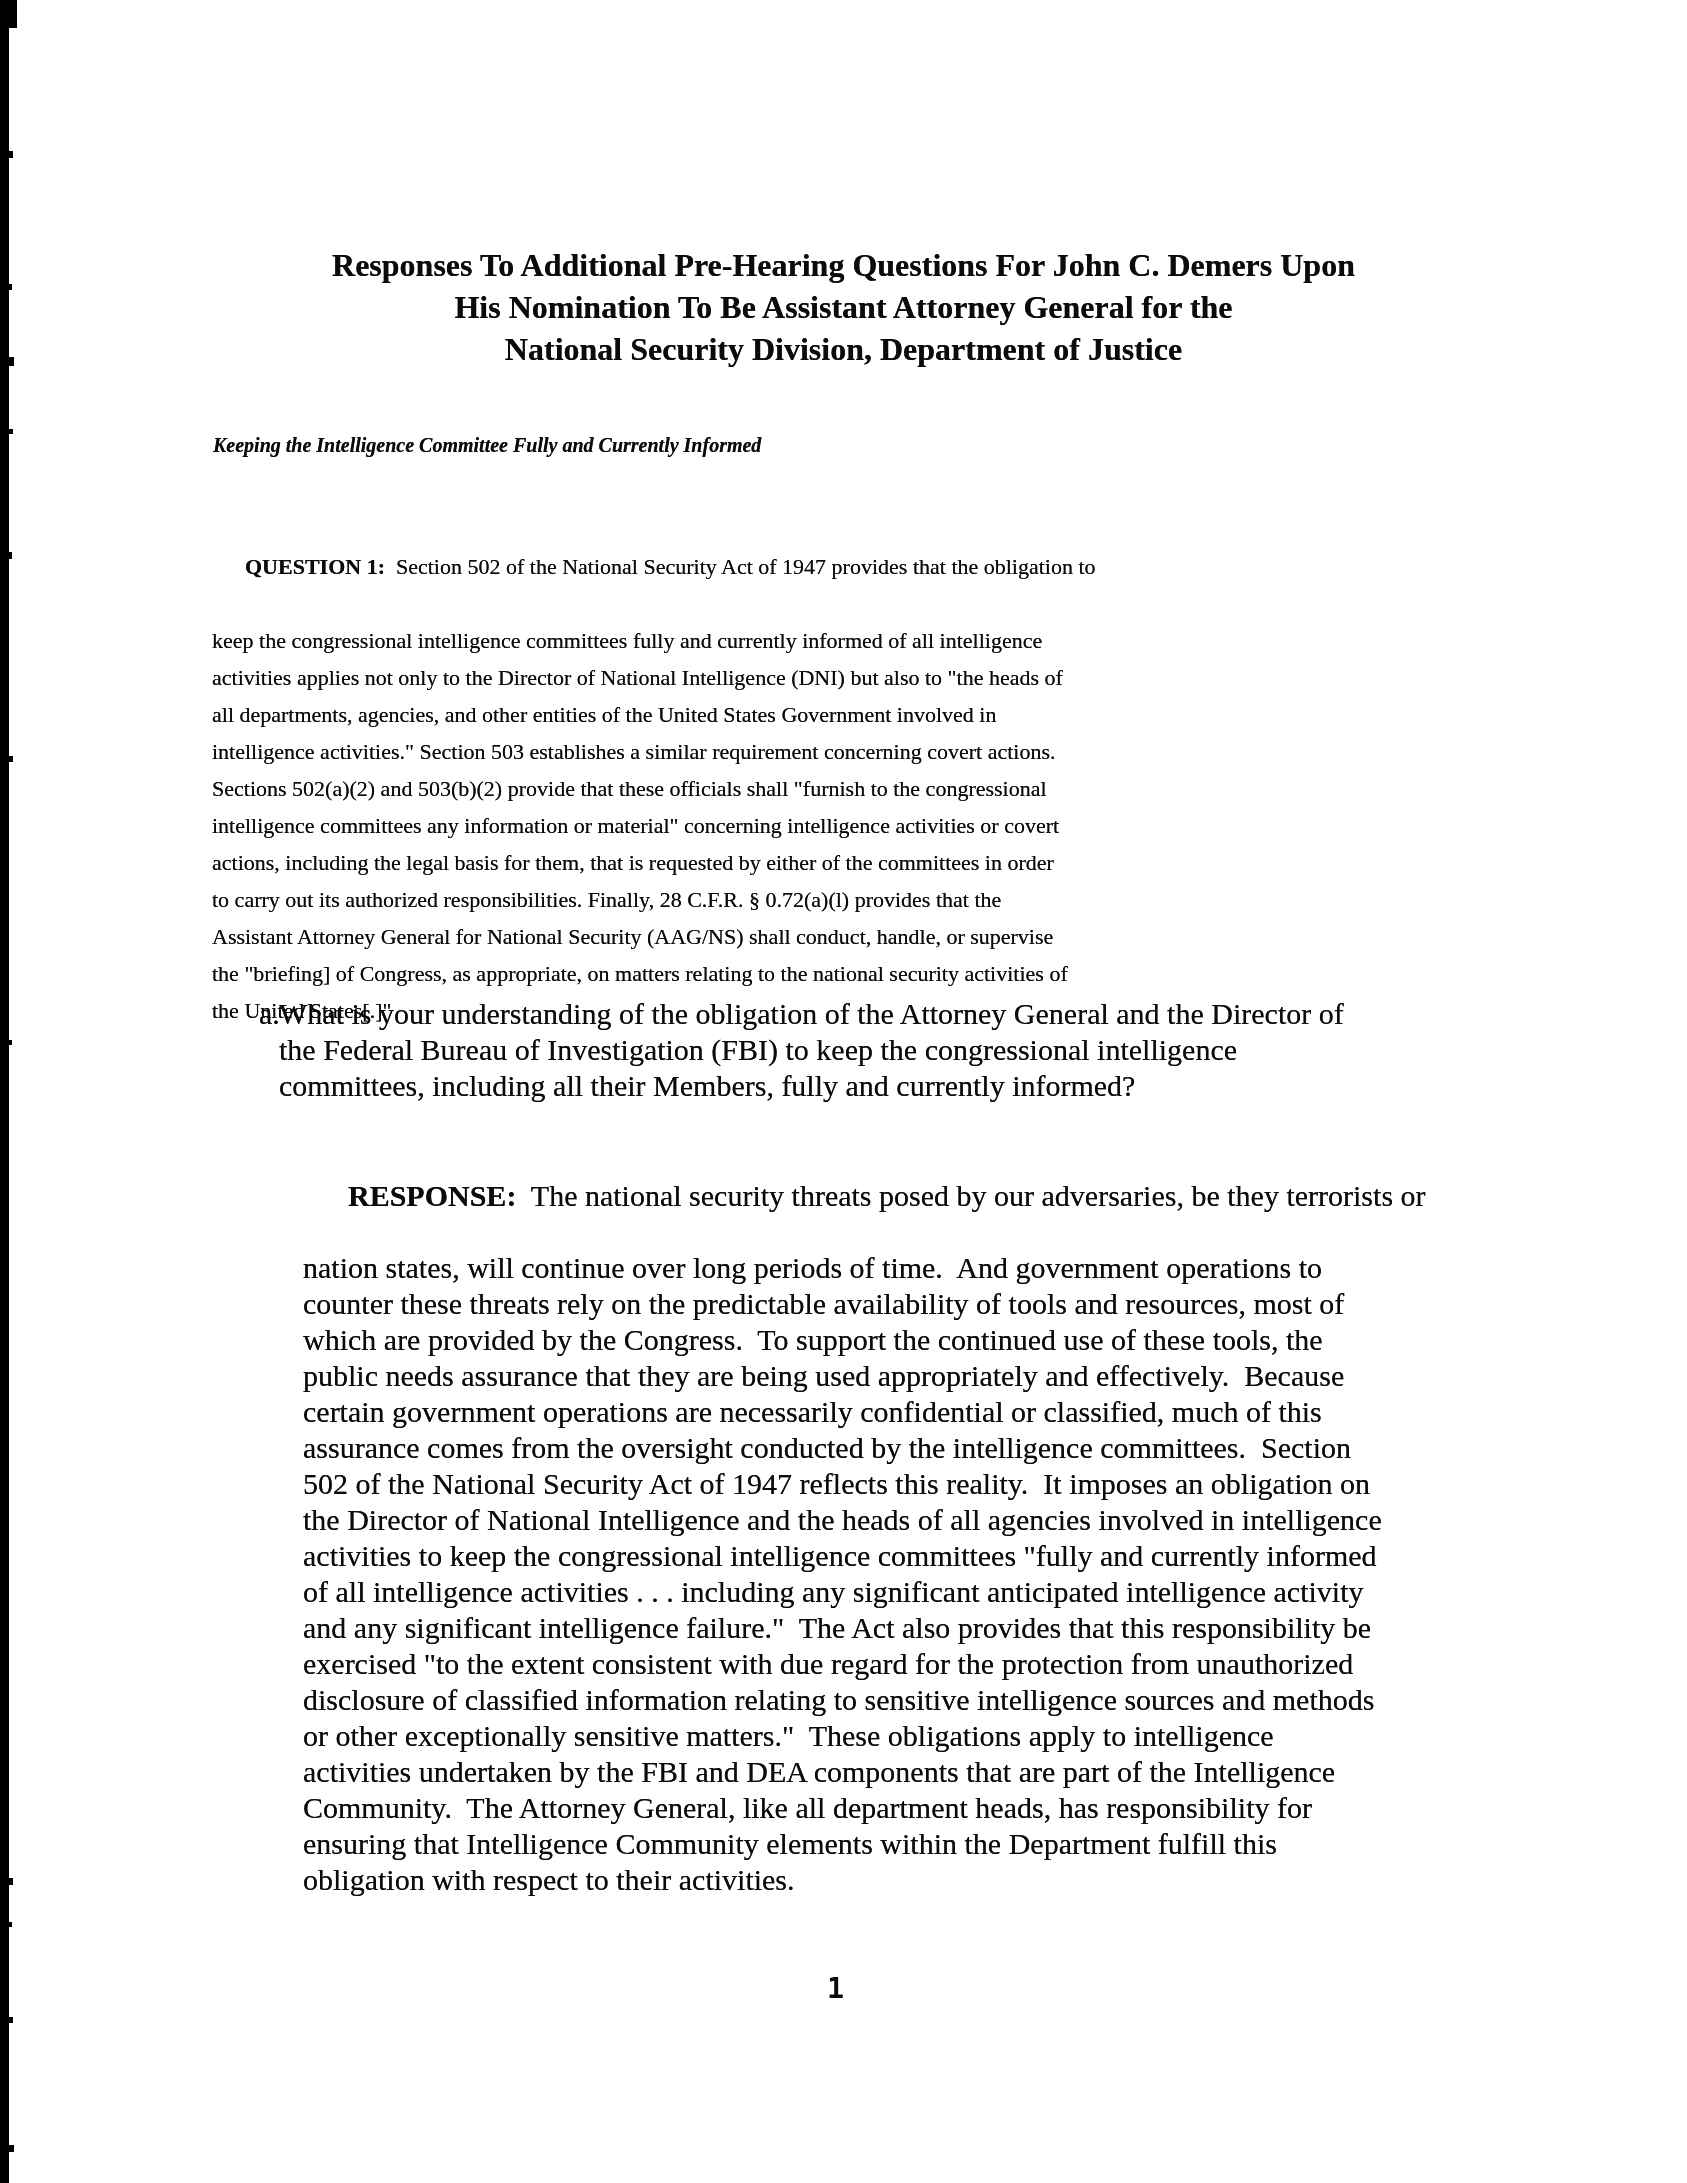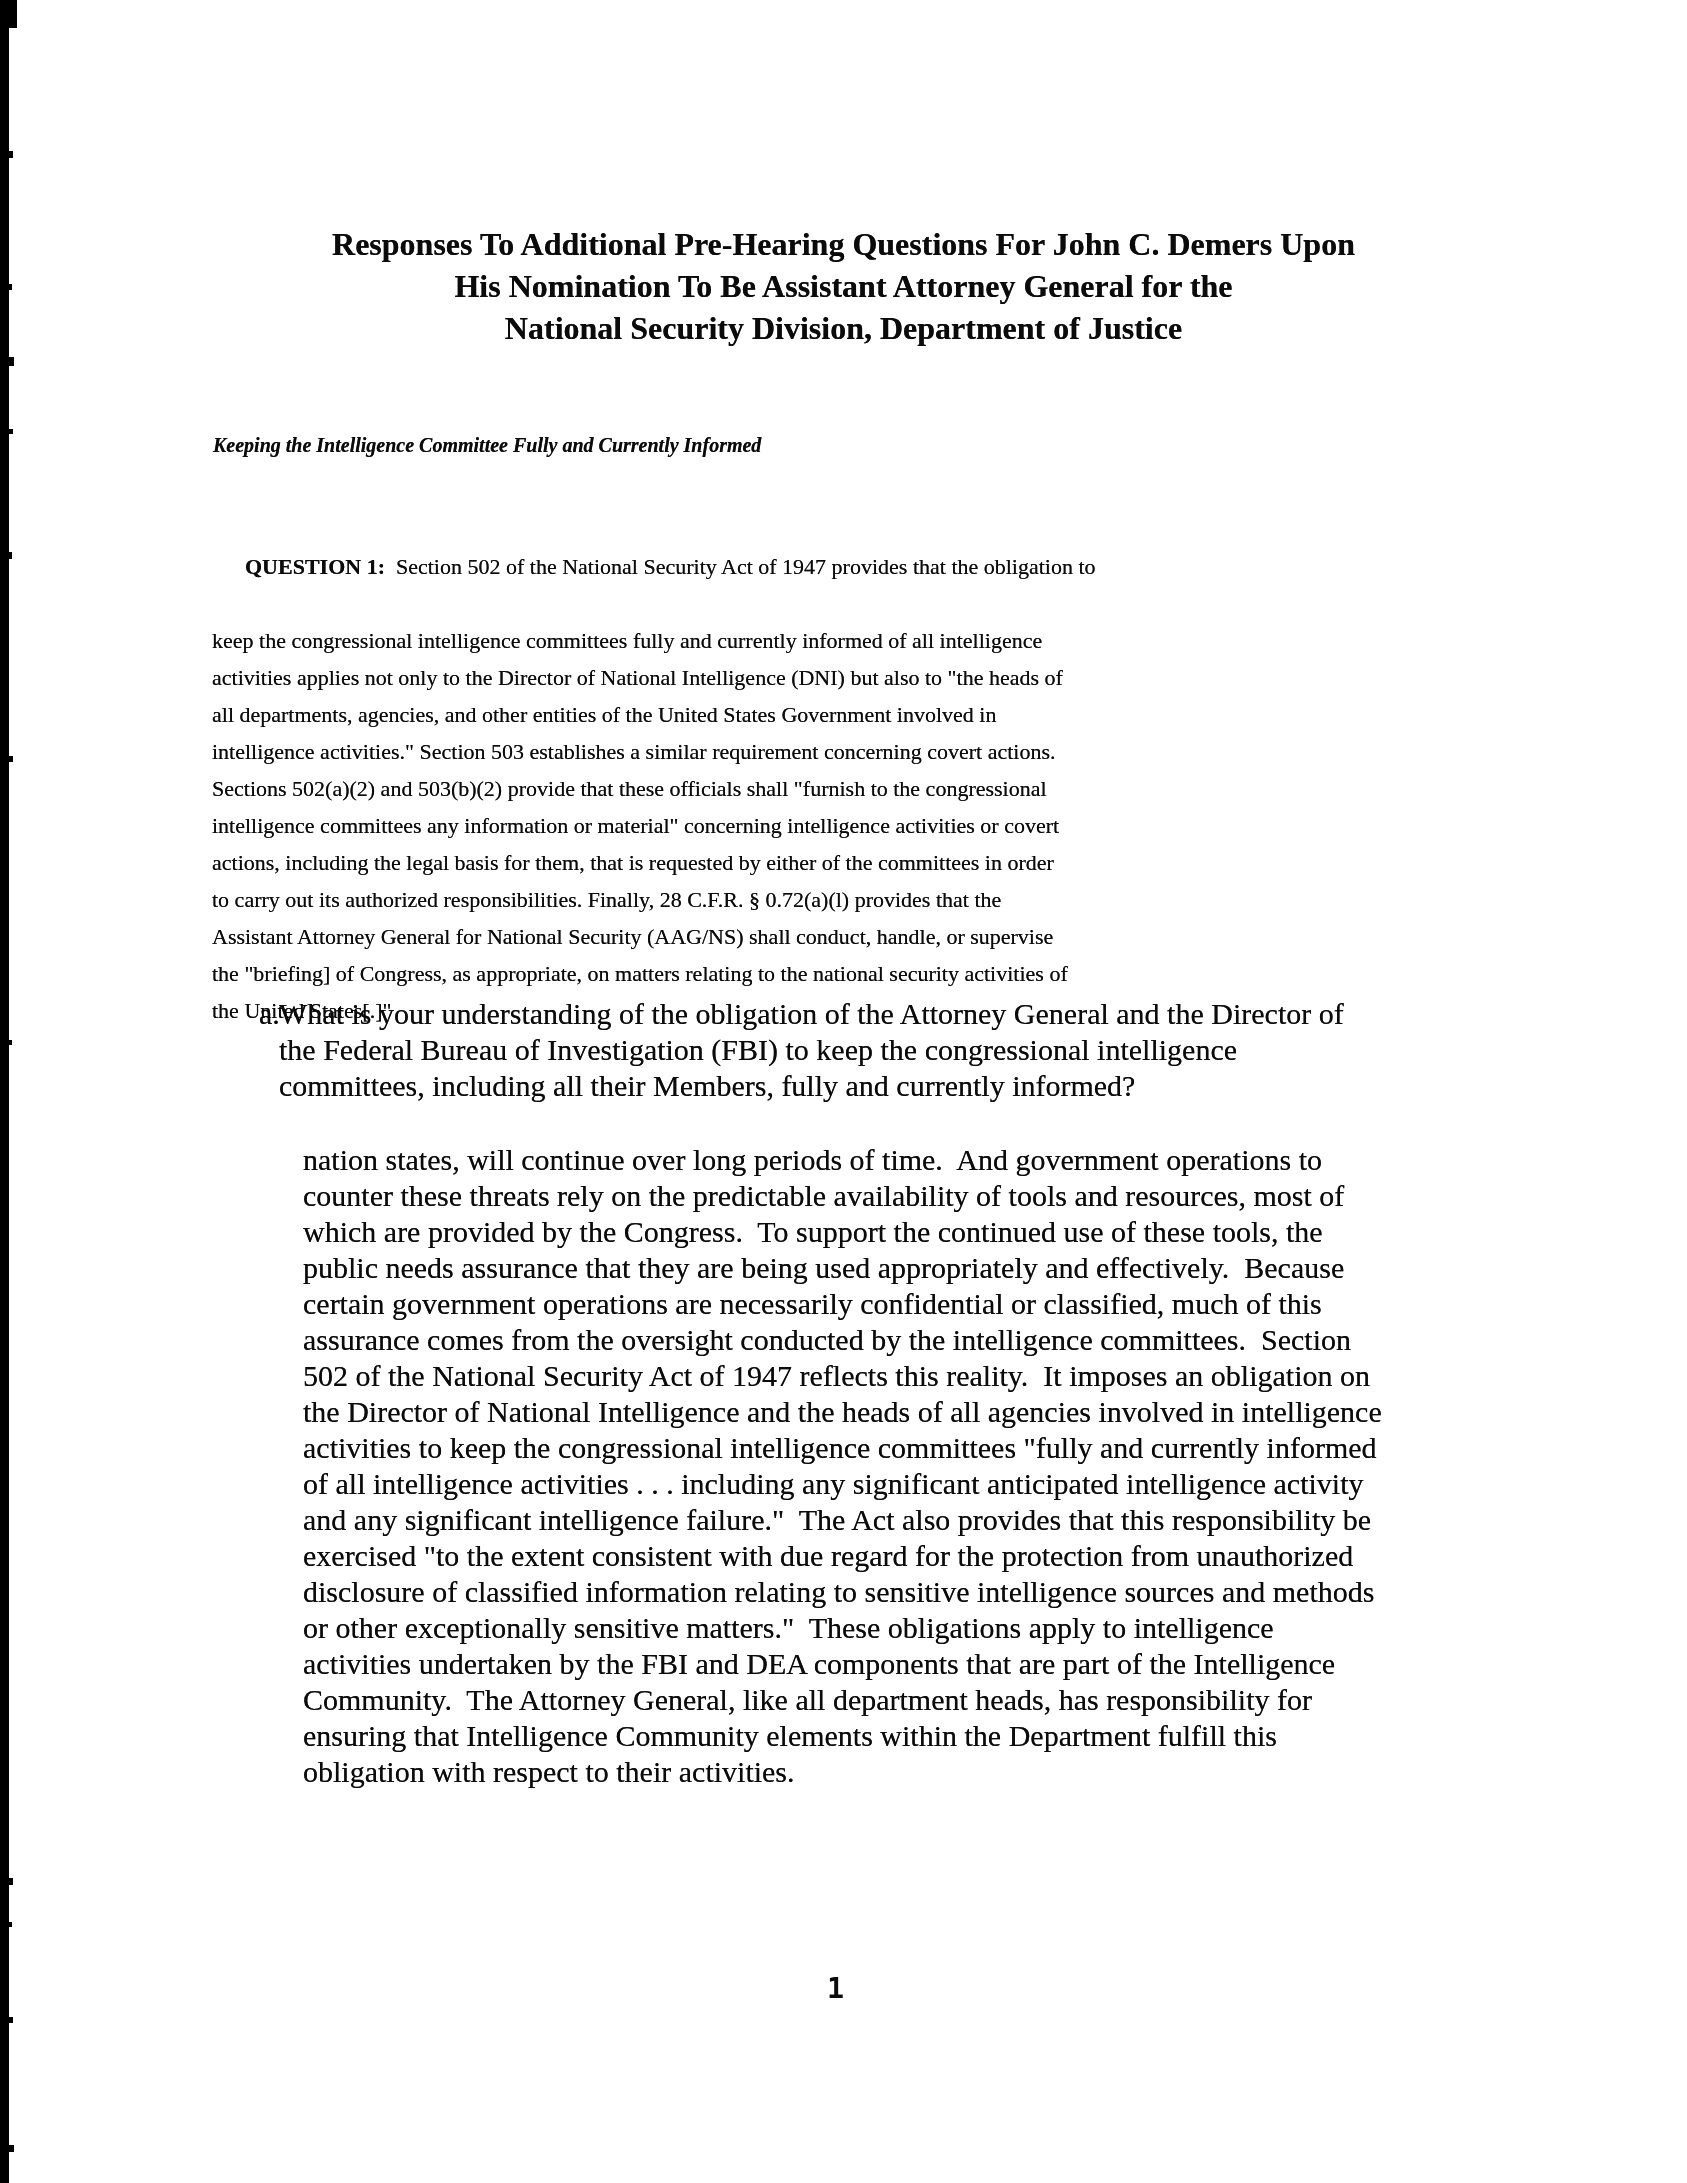--- a/index.html
+++ b/index.html
@@ -25,21 +25,21 @@
     height: 2183px;
     background: #000;
   }
   .blip { position: absolute; background: #000; }
 
   .line { white-space: pre; }
 
   .title {
     position: absolute;
     left: 0; right: 0;
-    top: 223px;
+    top: 244px;
     text-align: center;
     font-weight: bold;
     font-size: 32px;
     line-height: 42px;
   }
 
   .section-heading {
     position: absolute;
     left: 213px;
     top: 434px;
@@ -143,20 +143,23 @@
   <div class="item-a">
     <div class="marker">a.</div>
     <div class="lines">
         <div class="line">What is your understanding of the obligation of the Attorney General and the Director of</div>
         <div class="line">the Federal Bureau of Investigation (FBI) to keep the congressional intelligence</div>
         <div class="line">committees, including all their Members, fully and currently informed?</div>
       </div>
   </div>
 
   <div class="response">
+    <div class="line">
+      <span class="bold-lead">RESPONSE:</span><span class="lead-rest">  The national security threats posed by our adversaries, be they terrorists or</span>
+    </div>
     <div>
         <div class="line">nation states, will continue over long periods of time.  And government operations to</div>
         <div class="line">counter these threats rely on the predictable availability of tools and resources, most of</div>
         <div class="line">which are provided by the Congress.  To support the continued use of these tools, the</div>
         <div class="line">public needs assurance that they are being used appropriately and effectively.  Because</div>
         <div class="line">certain government operations are necessarily confidential or classified, much of this</div>
         <div class="line">assurance comes from the oversight conducted by the intelligence committees.  Section</div>
         <div class="line">502 of the National Security Act of 1947 reflects this reality.  It imposes an obligation on</div>
         <div class="line">the Director of National Intelligence and the heads of all agencies involved in intelligence</div>
         <div class="line">activities to keep the congressional intelligence committees "fully and currently informed</div>

